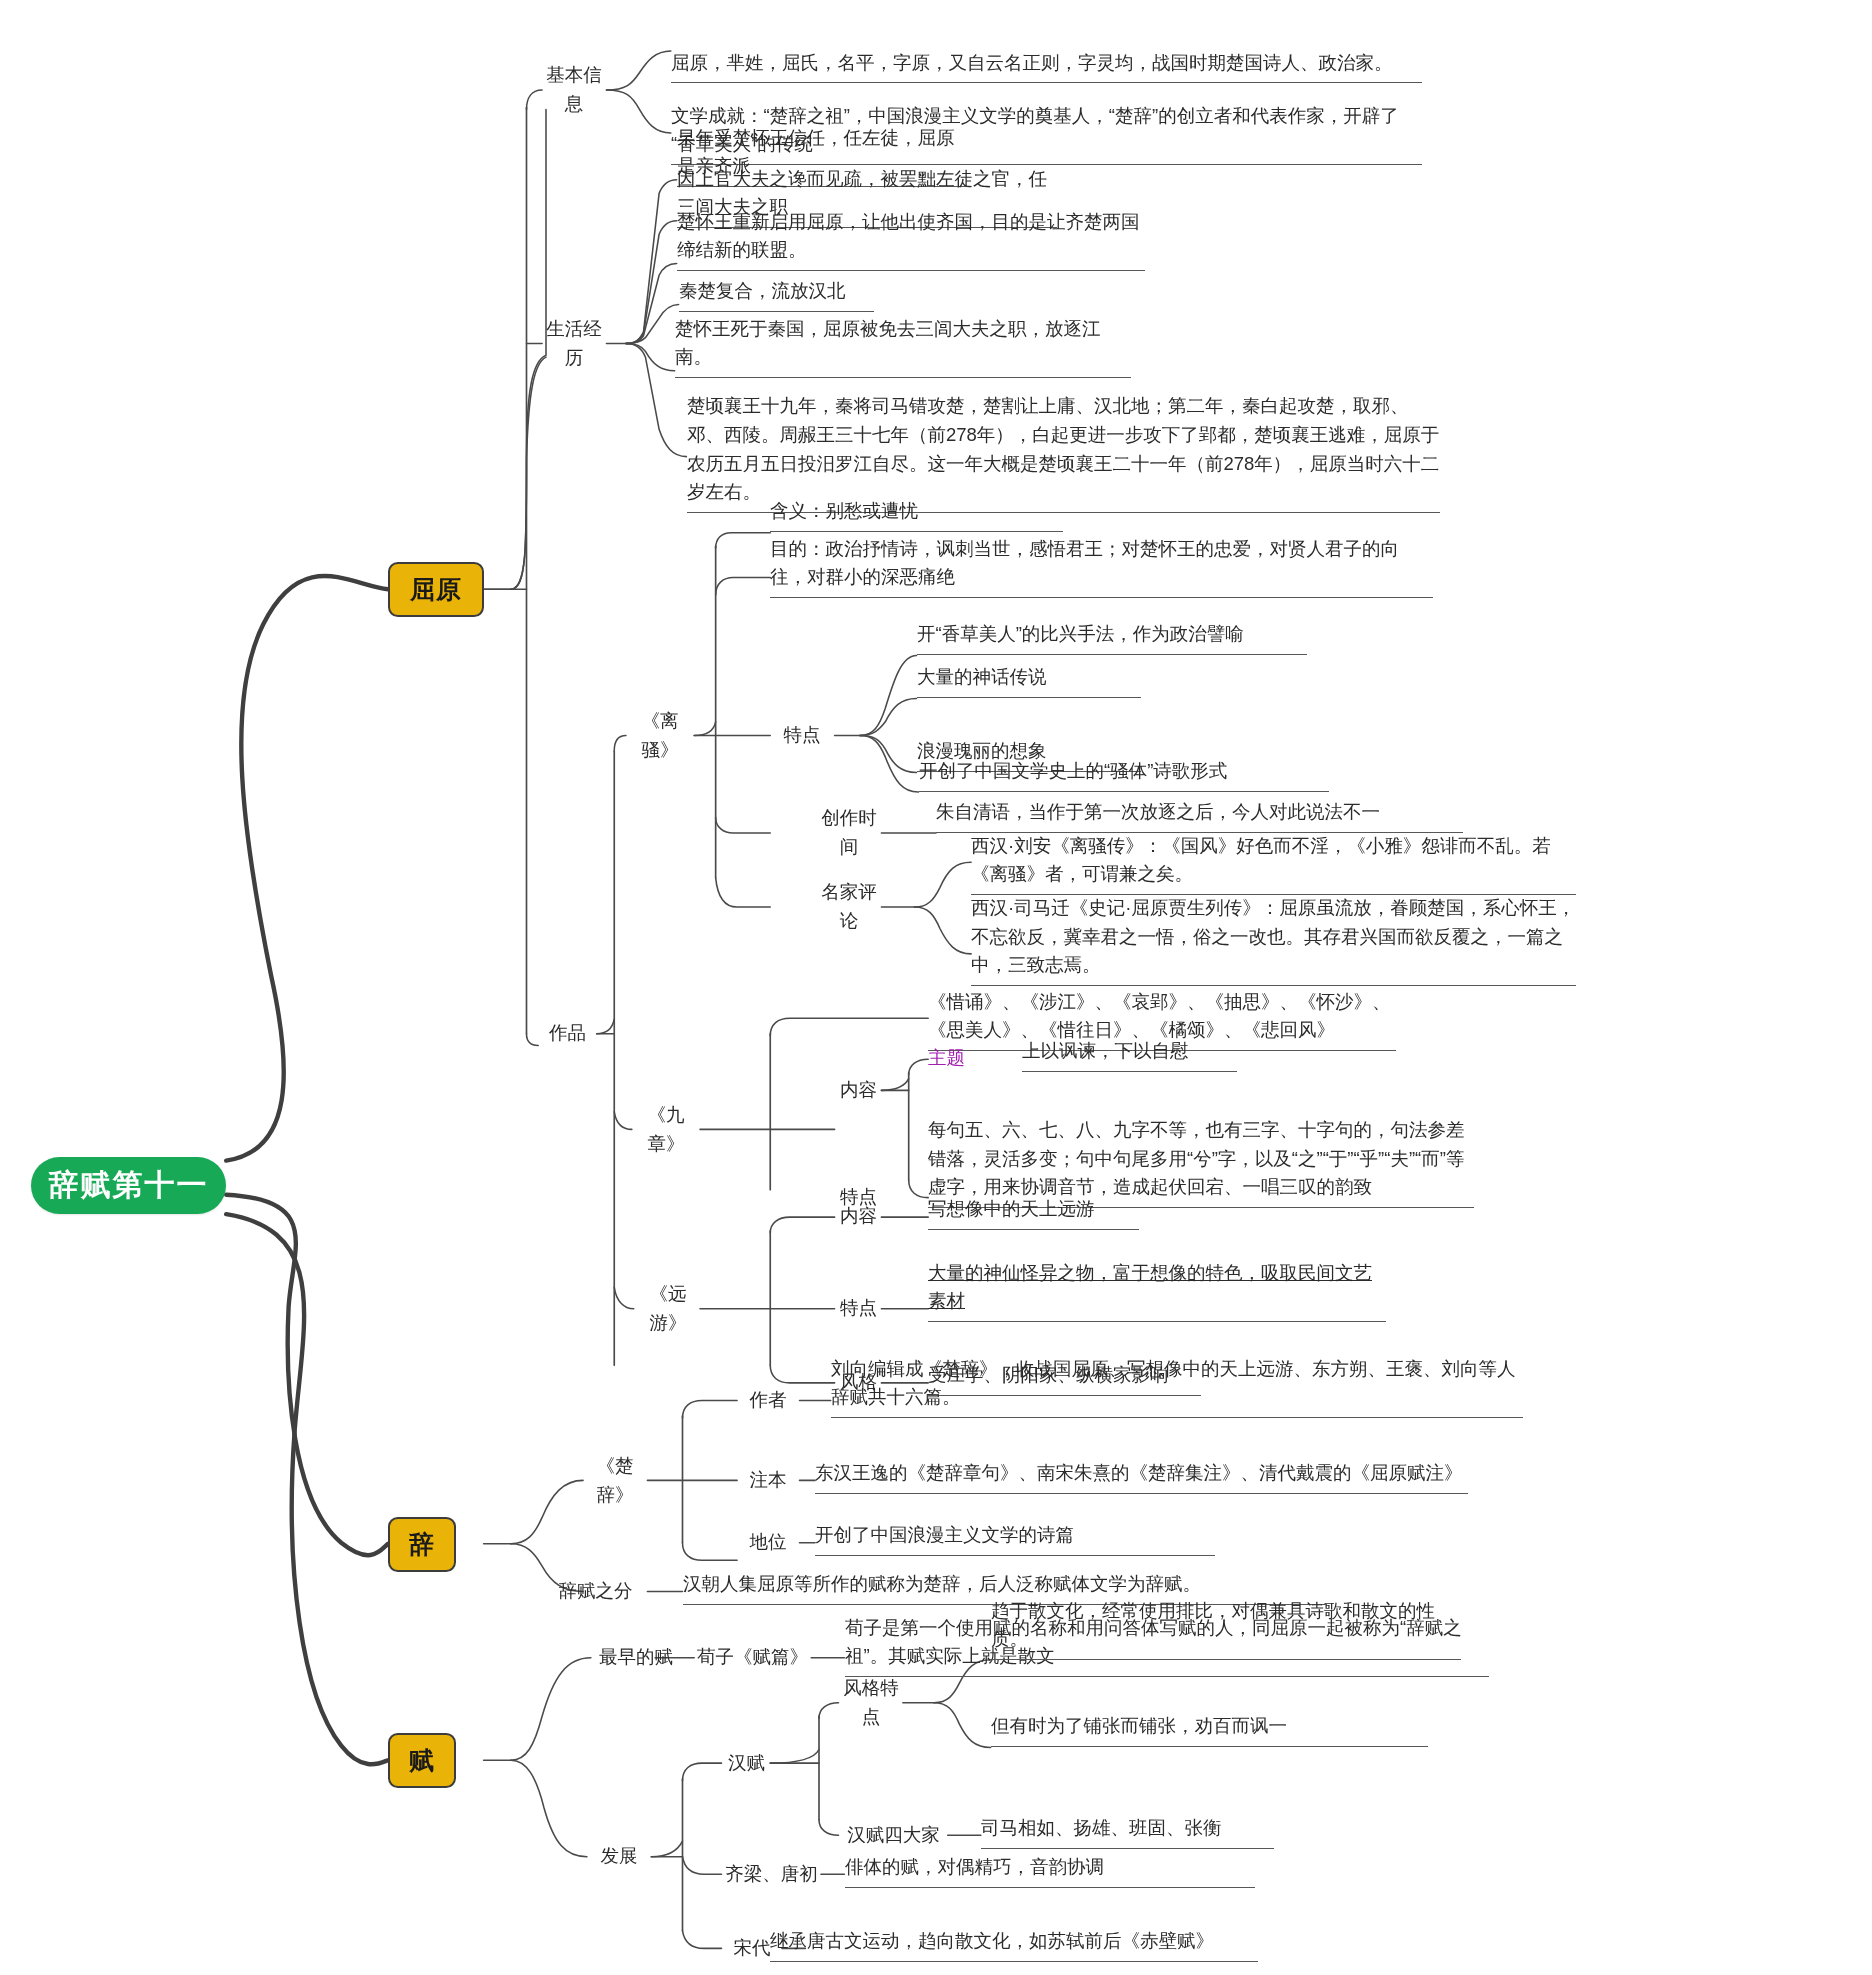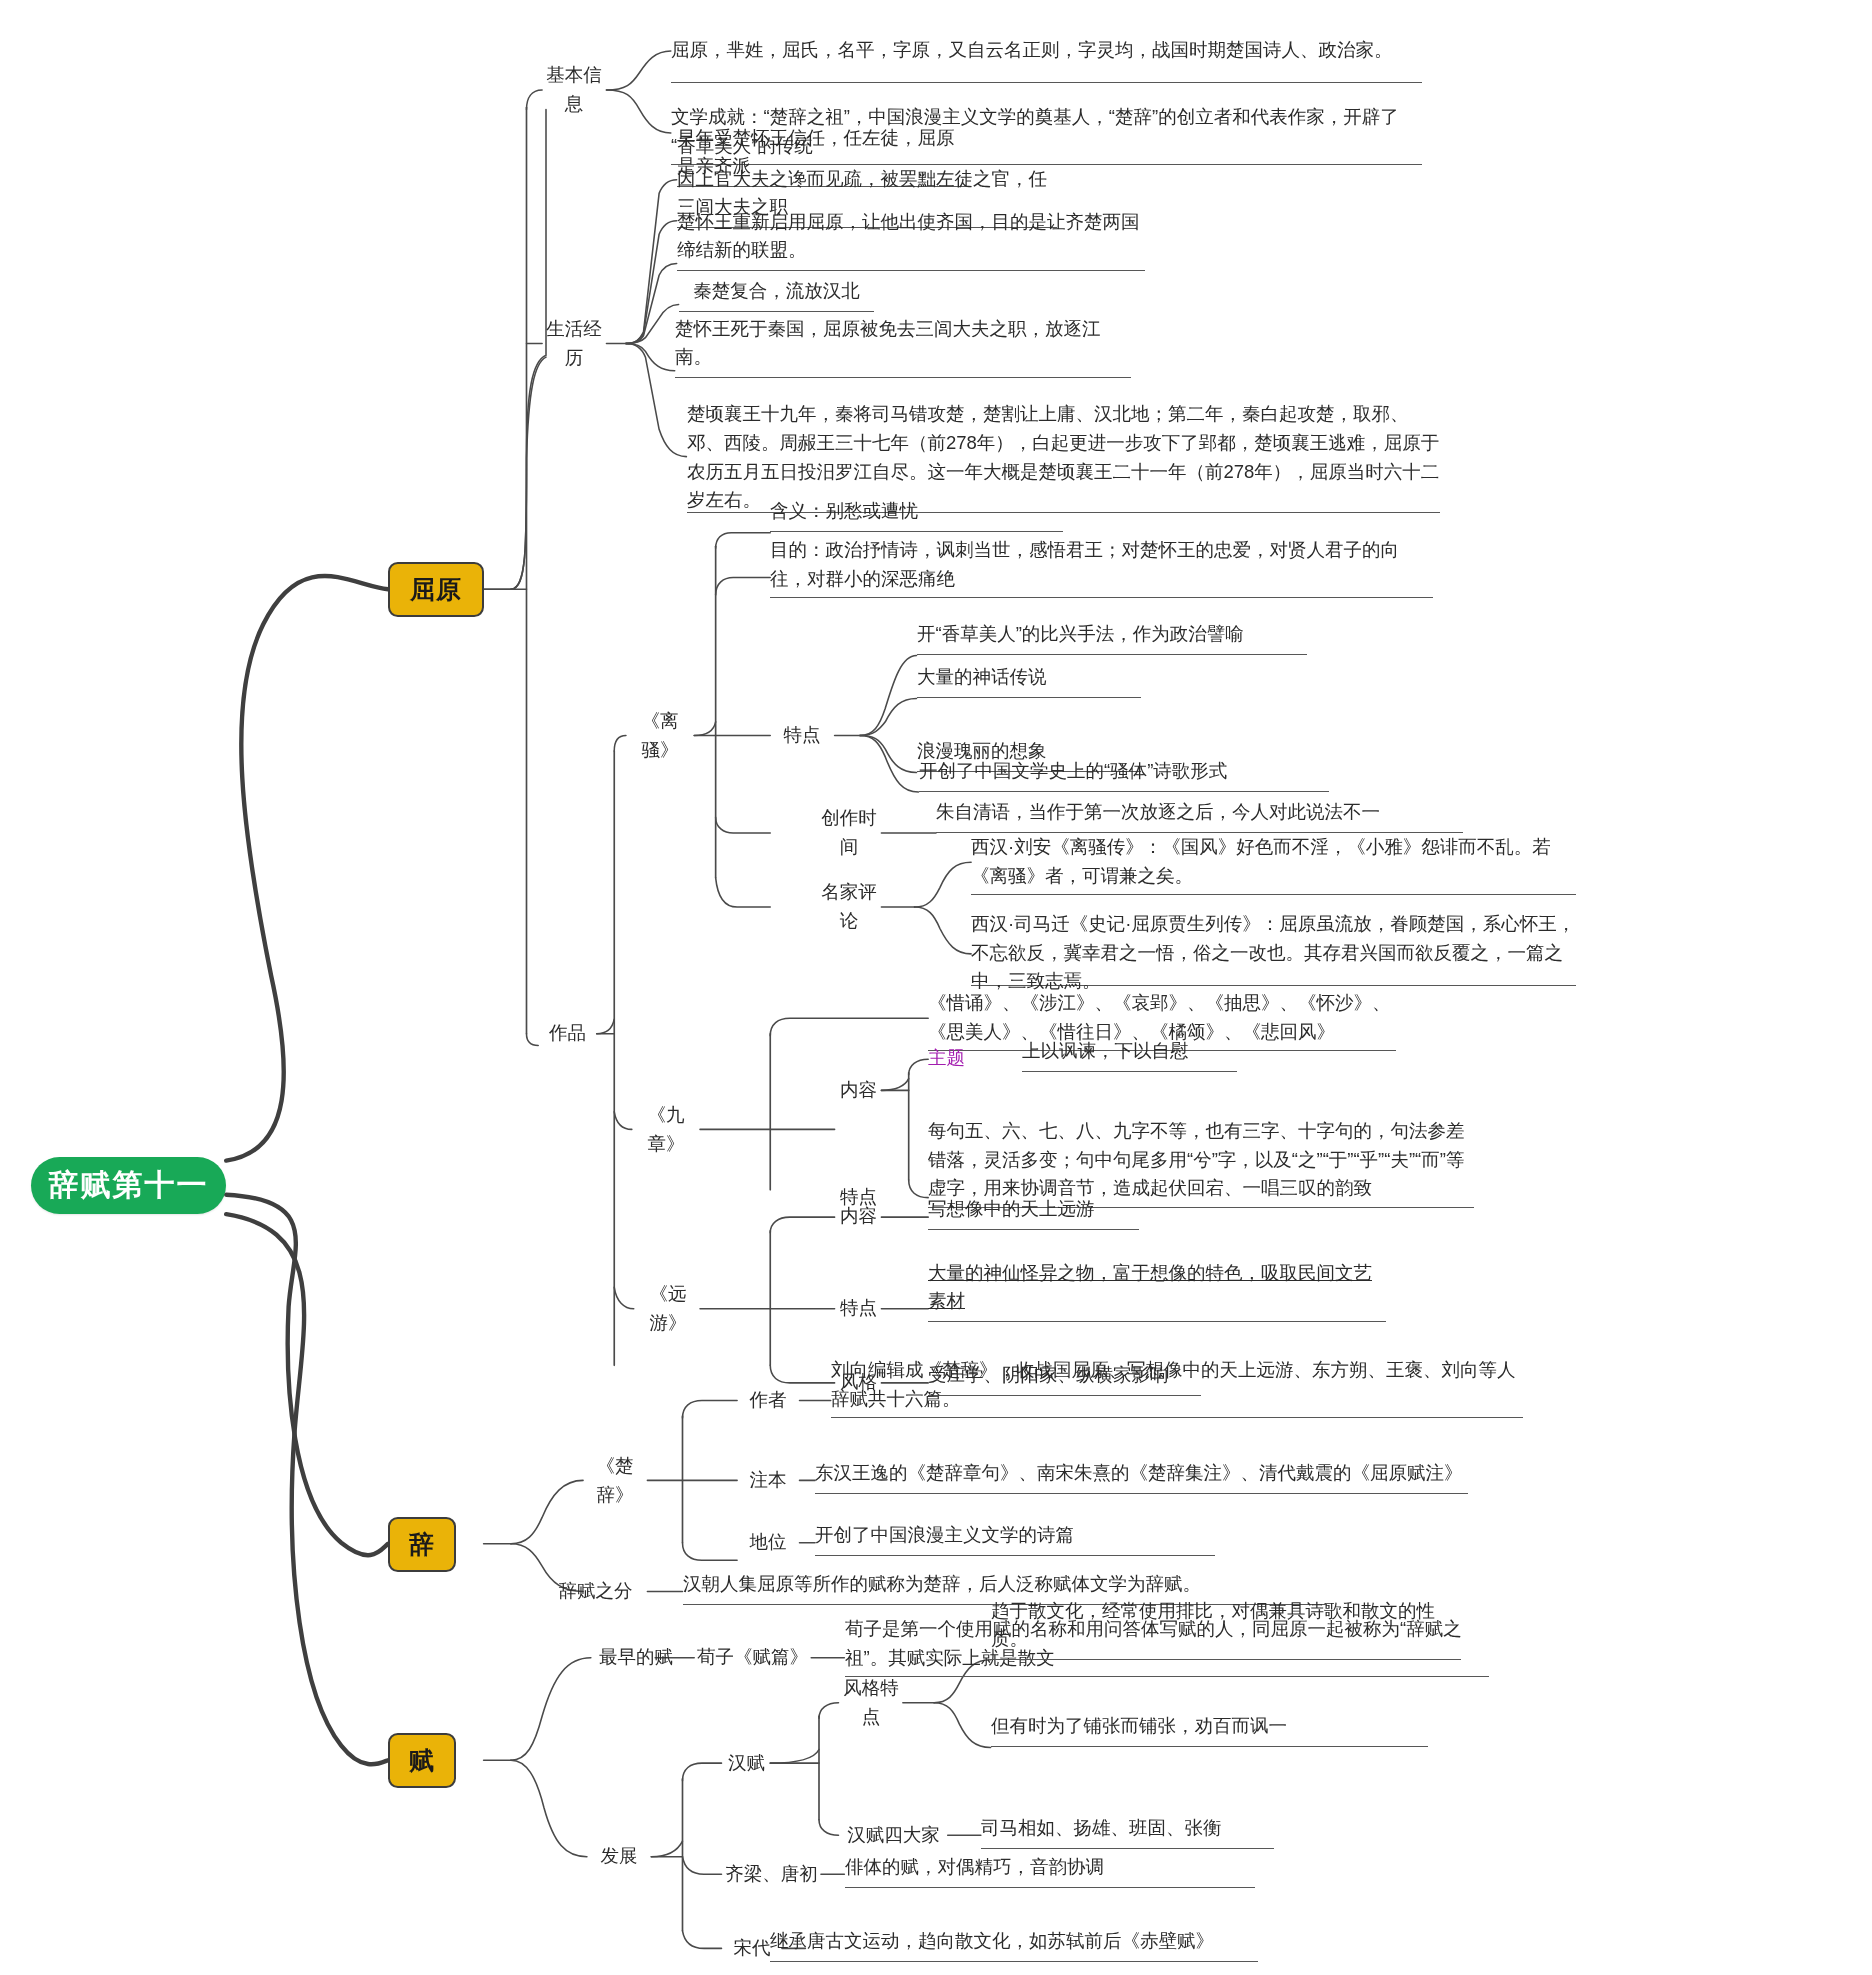--- a/index.html
+++ b/index.html
@@ -75,21 +75,21 @@
   .leaf-node {
     font-size: 18.5px;
     color: #2b2b2b;
     border-bottom: 1.5px solid #575757;
     padding: 0 0 4.9px 0;
     display: flex;
     align-items: flex-end;
   }
   .leaf-node > span { display: block; width: 100%; }
 
-  .leaf-node.multi { align-items: center; }
+  .leaf-node.multi { align-items: flex-end; }
 
   
   .plain-leaf {
     font-size: 18.5px;
     color: #a21caf;
     display: flex;
     align-items: center;
   }
 </style>
 </head>
@@ -258,21 +258,21 @@
   </div>
 
   <div class="node leaf-node" style="left:677px; top:201px; width:380px; height:27px;">
     <span>因上官大夫之谗而见疏，被罢黜左徒之官，任三闾大夫之职</span>
   </div>
 
   <div class="node leaf-node" style="left:677px; top:244px; width:468px; height:27px;">
     <span>楚怀王重新启用屈原，让他出使齐国，目的是让齐楚两国缔结新的联盟。</span>
   </div>
 
-  <div class="node leaf-node" style="left:679px; top:285px; width:195px; height:27px;text-align:center;">
+  <div class="node leaf-node" style="left:679px; top:285px; width:195px; height:27px;">
     <span>秦楚复合，流放汉北</span>
   </div>
 
   <div class="node leaf-node" style="left:675px; top:351px; width:456px; height:27px;">
     <span>楚怀王死于秦国，屈原被免去三闾大夫之职，放逐江南。</span>
   </div>
 
   <div class="node leaf-node multi" style="left:687px; top:408px; width:753px; height:105px;">
     <span>楚顷襄王十九年，秦将司马错攻楚，楚割让上庸、汉北地；第二年，秦白起攻楚，取邪、邓、西陵。周赧王三十七年（前278年），白起更进一步攻下了郢都，楚顷襄王逃难，屈原于农历五月五日投汨罗江自尽。这一年大概是楚顷襄王二十一年（前278年），屈原当时六十二岁左右。</span>
   </div>

